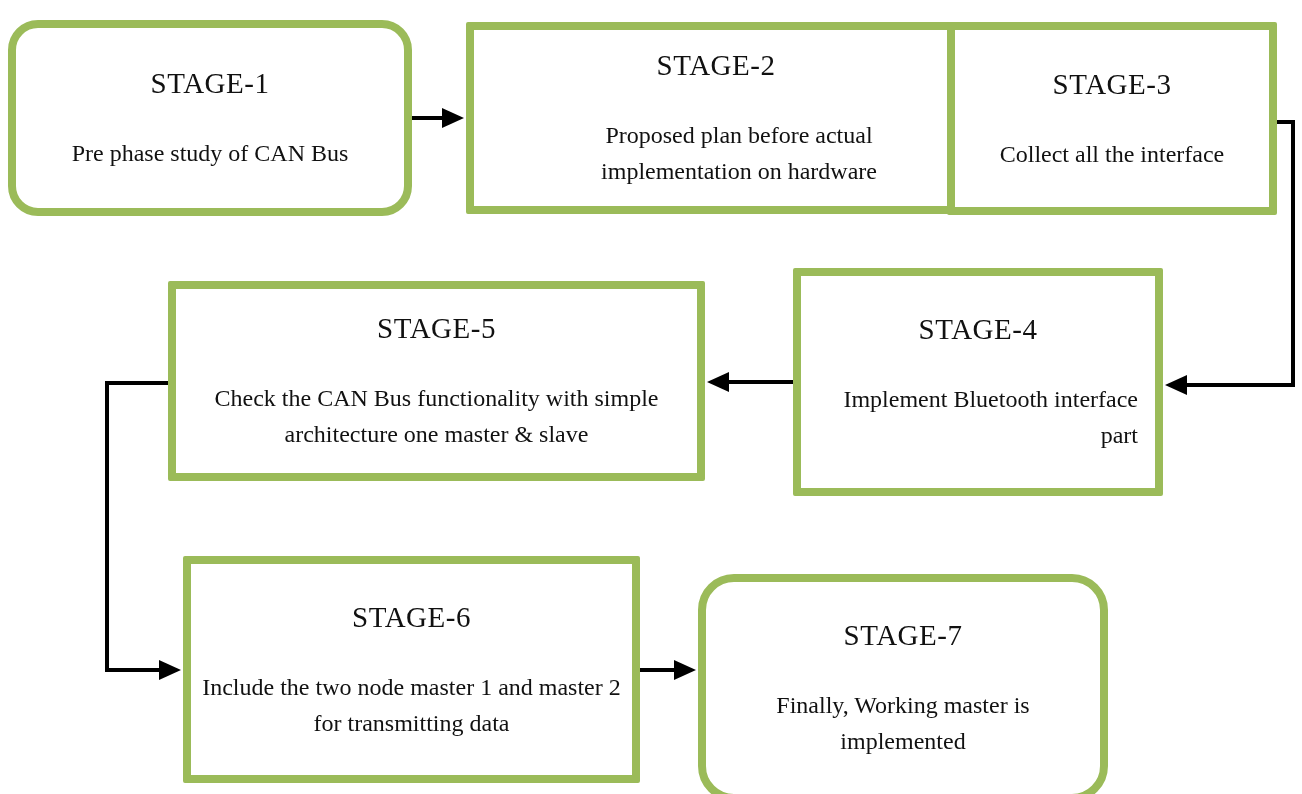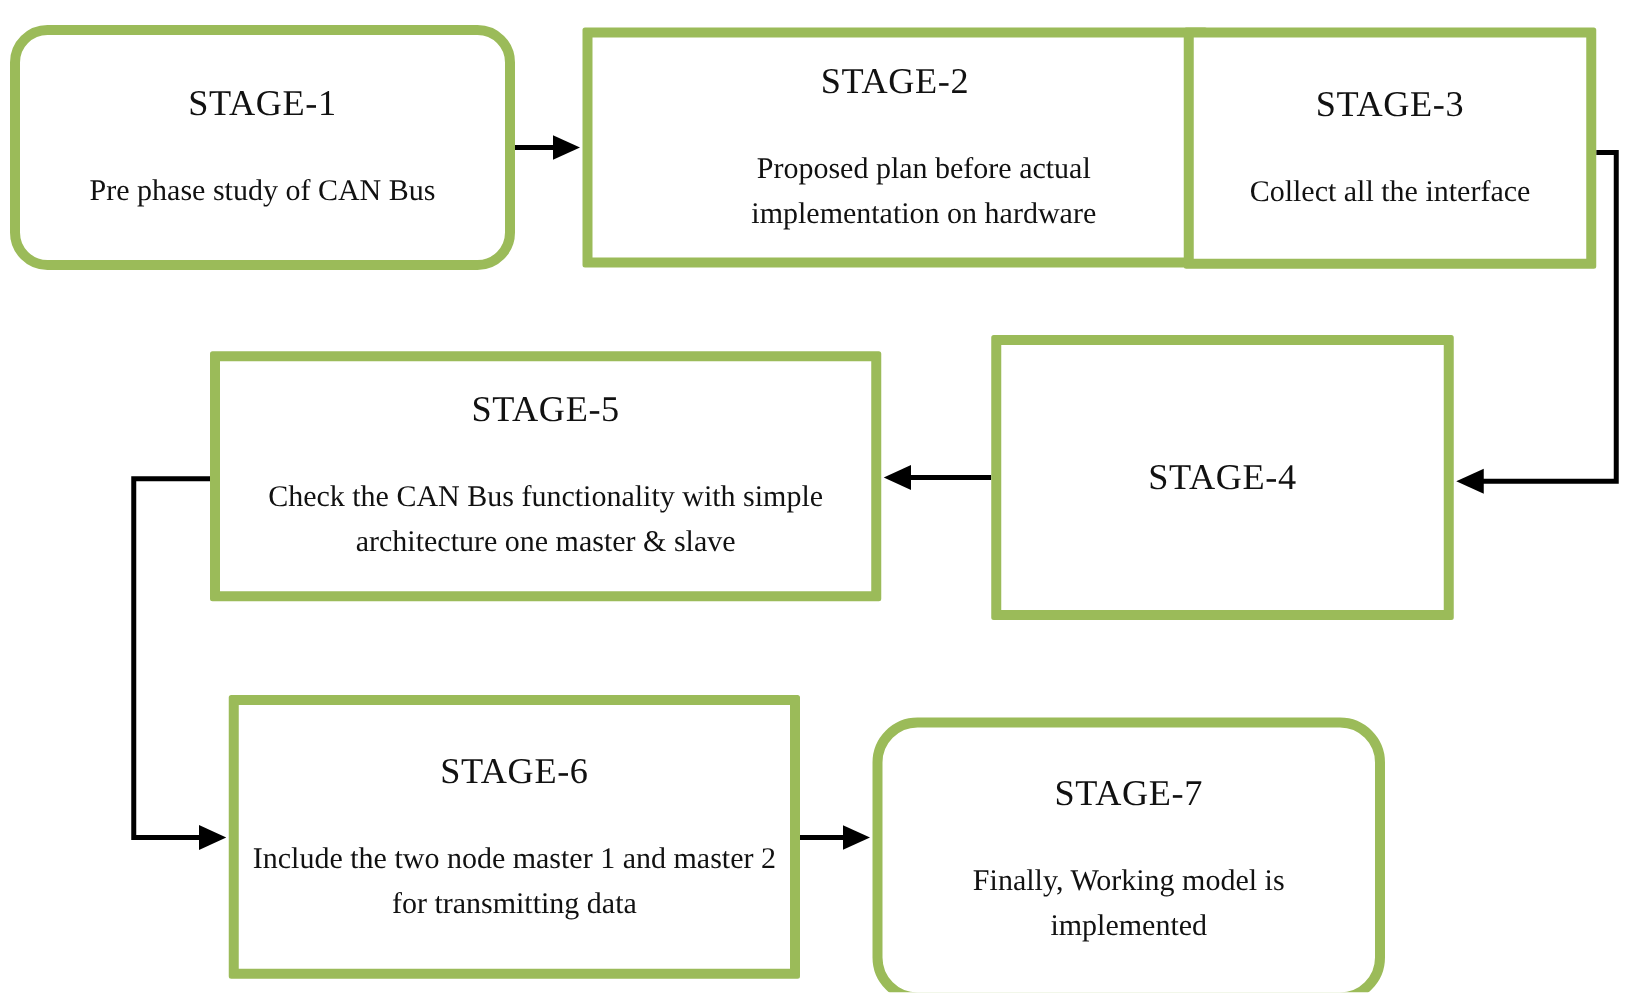--- a/index.html
+++ b/index.html
@@ -96,30 +96,31 @@
     <div class="desc d2">Proposed plan before actual implementation on hardware</div>
   </div>
 
   <div class="stage s3">
     <div class="title">STAGE-3</div>
     <div class="desc d3">Collect all the interface</div>
   </div>
 
   <div class="stage s4">
     <div class="title">STAGE-4</div>
+    <div class="desc d4">Implement Bluetooth interface part</div>
   </div>
 
   <div class="stage s5">
     <div class="title">STAGE-5</div>
     <div class="desc d5">Check the CAN Bus functionality with simple architecture one master &amp; slave</div>
   </div>
 
   <div class="stage s6">
     <div class="title">STAGE-6</div>
     <div class="desc d6">Include the two node master 1 and master 2 for transmitting data</div>
   </div>
 
   <div class="stage s7">
     <div class="title">STAGE-7</div>
-    <div class="desc d7">Finally, Working model is implemented</div>
+    <div class="desc d7">Finally, Working master is implemented</div>
   </div>
 
 </div>
 
 </body></html>

